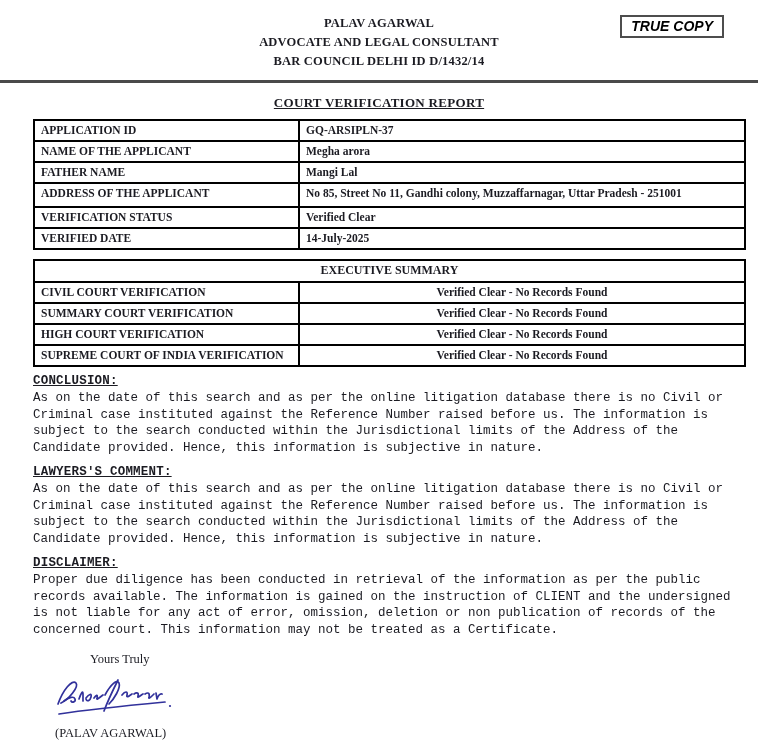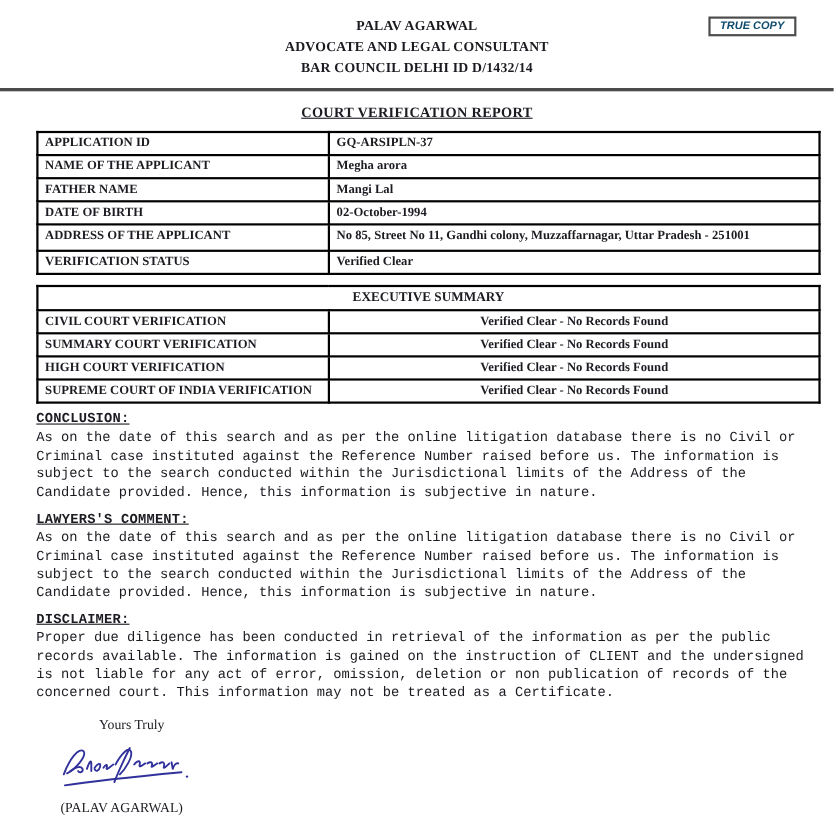--- a/index.html
+++ b/index.html
@@ -18,22 +18,22 @@
   .letterhead { text-align: center; line-height: 19px; padding-top: 2px; }
   .letterhead div { font-weight: bold; font-size: 12.5px; letter-spacing: 0.2px; }
   .stamp {
     position: absolute;
     top: 15px; right: 34px;
     border: 2px solid #4d4d4d;
     padding: 1px 9px 2px 9px;
     font-family: "Liberation Sans", "DejaVu Sans", sans-serif;
     font-style: italic;
     font-weight: bold;
-    font-size: 10px;
-    color: #0c4a6e;
+    font-size: 14px;
+    color: #000000;
     background: #ffffff;
   }
   .rule {
     margin-top: 9px;
     height: 0;
     border-top: 3px solid #4a4a4a;
     width: 100%;
   }
   .report-title-wrap { text-align: center; margin-top: 10px; }
   .report-title {
@@ -123,31 +123,31 @@
         <td class="value">GQ-ARSIPLN-37</td>
       </tr>
       <tr>
         <td class="label">NAME OF THE APPLICANT</td>
         <td class="value">Megha arora</td>
       </tr>
       <tr>
         <td class="label">FATHER NAME</td>
         <td class="value">Mangi Lal</td>
       </tr>
-      <tr>
-        <td class="label">DATE OF BIRTH</td>
-        <td class="value">02-October-1994</td>
-      </tr>
       <tr class="tall">
         <td class="label">ADDRESS OF THE APPLICANT</td>
         <td class="value">No 85, Street No 11, Gandhi colony, Muzzaffarnagar, Uttar Pradesh - 251001</td>
       </tr>
       <tr>
         <td class="label">VERIFICATION STATUS</td>
         <td class="value">Verified Clear</td>
+      </tr>
+      <tr>
+        <td class="label">VERIFIED DATE</td>
+        <td class="value">14-July-2025</td>
       </tr>
     </tbody>
   </table>
 
   <table class="summary-table">
     <colgroup>
         <col class="c-label">
         <col>
       </colgroup>
     <tbody>

